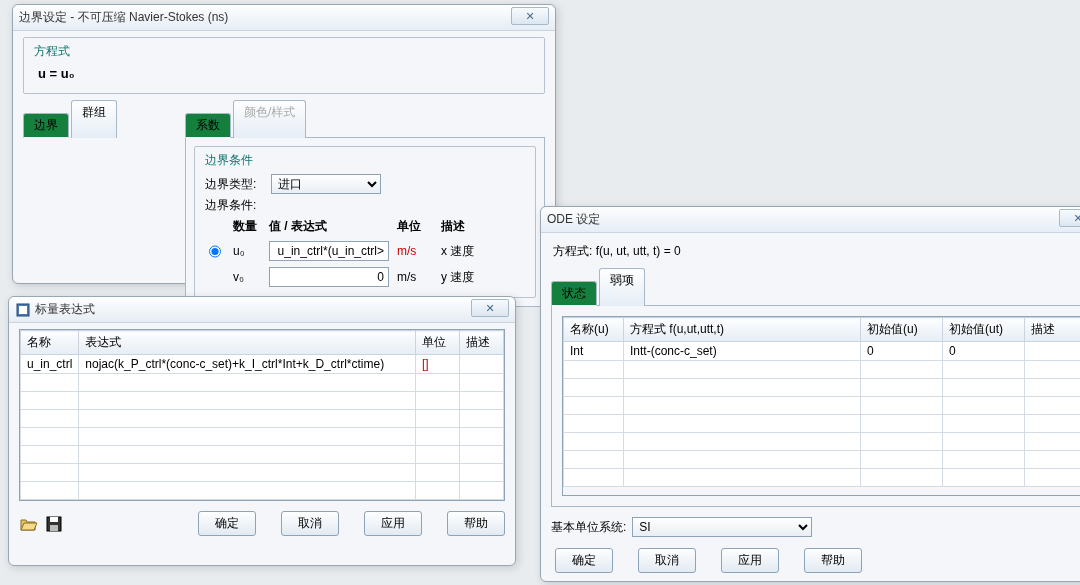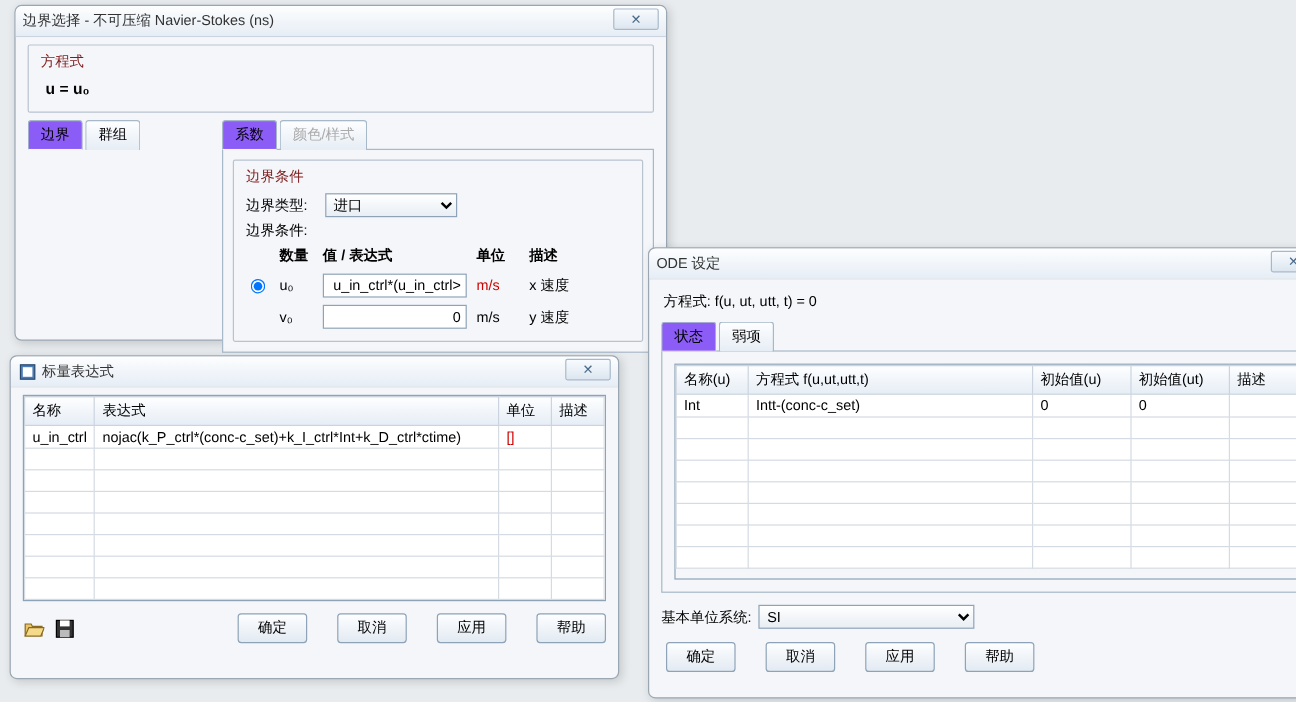--- a/index.html
+++ b/index.html
@@ -56,35 +56,35 @@
   background: #f4f6f9;
 }
 .fieldset-legend {
   display: inline-block;
   background: #f4f6f9;
   padding: 0 4px;
   margin-left: -4px;
   margin-top: -16px;
   position: relative;
   top: -2px;
-  color: #7f1d1d;
+  color: #0f766e;
 }
 .equation { font-weight: bold; font-size: 13px; padding: 4px 0 2px 4px; }
 
 .tabs { display: flex; gap: 2px; }
 .tab {
   border: 1px solid #a7b8c9;
   border-bottom: none;
   border-radius: 3px 3px 0 0;
   padding: 3px 10px;
   background: linear-gradient(#fdfeff, #e6edf5);
   cursor: pointer;
   font-size: 12px;
 }
-.tab.active { background: #8b5cf6; border-bottom: 1px solid #f4f6f9; }
+.tab.active { background: #15803d; border-bottom: 1px solid #f4f6f9; margin-top: 13px; }
 .tab.disabled { color: #aaa; }
 .tab-content {
   border: 1px solid #a7b8c9;
   padding: 8px;
   background: #f4f6f9;
   margin-top: -1px;
 }
 
 .listbox {
   border: 1px solid #8ea3b8;
@@ -184,21 +184,21 @@
 .param-grid { display:grid; grid-template-columns: 20px 28px 120px 36px 60px; column-gap:8px; row-gap:6px; align-items:center; margin-top:4px; }
 .param-grid .hdr { font-weight:bold; }
 
 .seltabs-row { display:flex; gap:2px; margin-bottom:0; }
 </style>
 </head>
 <body>
 
 <div class="window" id="win-boundary">
   <div class="titlebar">
-    <span class="title-text">边界选择 - 不可压缩 Navier-Stokes (ns)</span>
+    <span class="title-text">边界设定 - 不可压缩 Navier-Stokes (ns)</span>
     <div class="close-btn">✕</div>
   </div>
   <div class="window-body">
     <div class="fieldset">
       <div class="fieldset-legend">方程式</div>
       <div class="equation">u = u₀</div>
     </div>
 
     <div class="boundary-cols">
 

